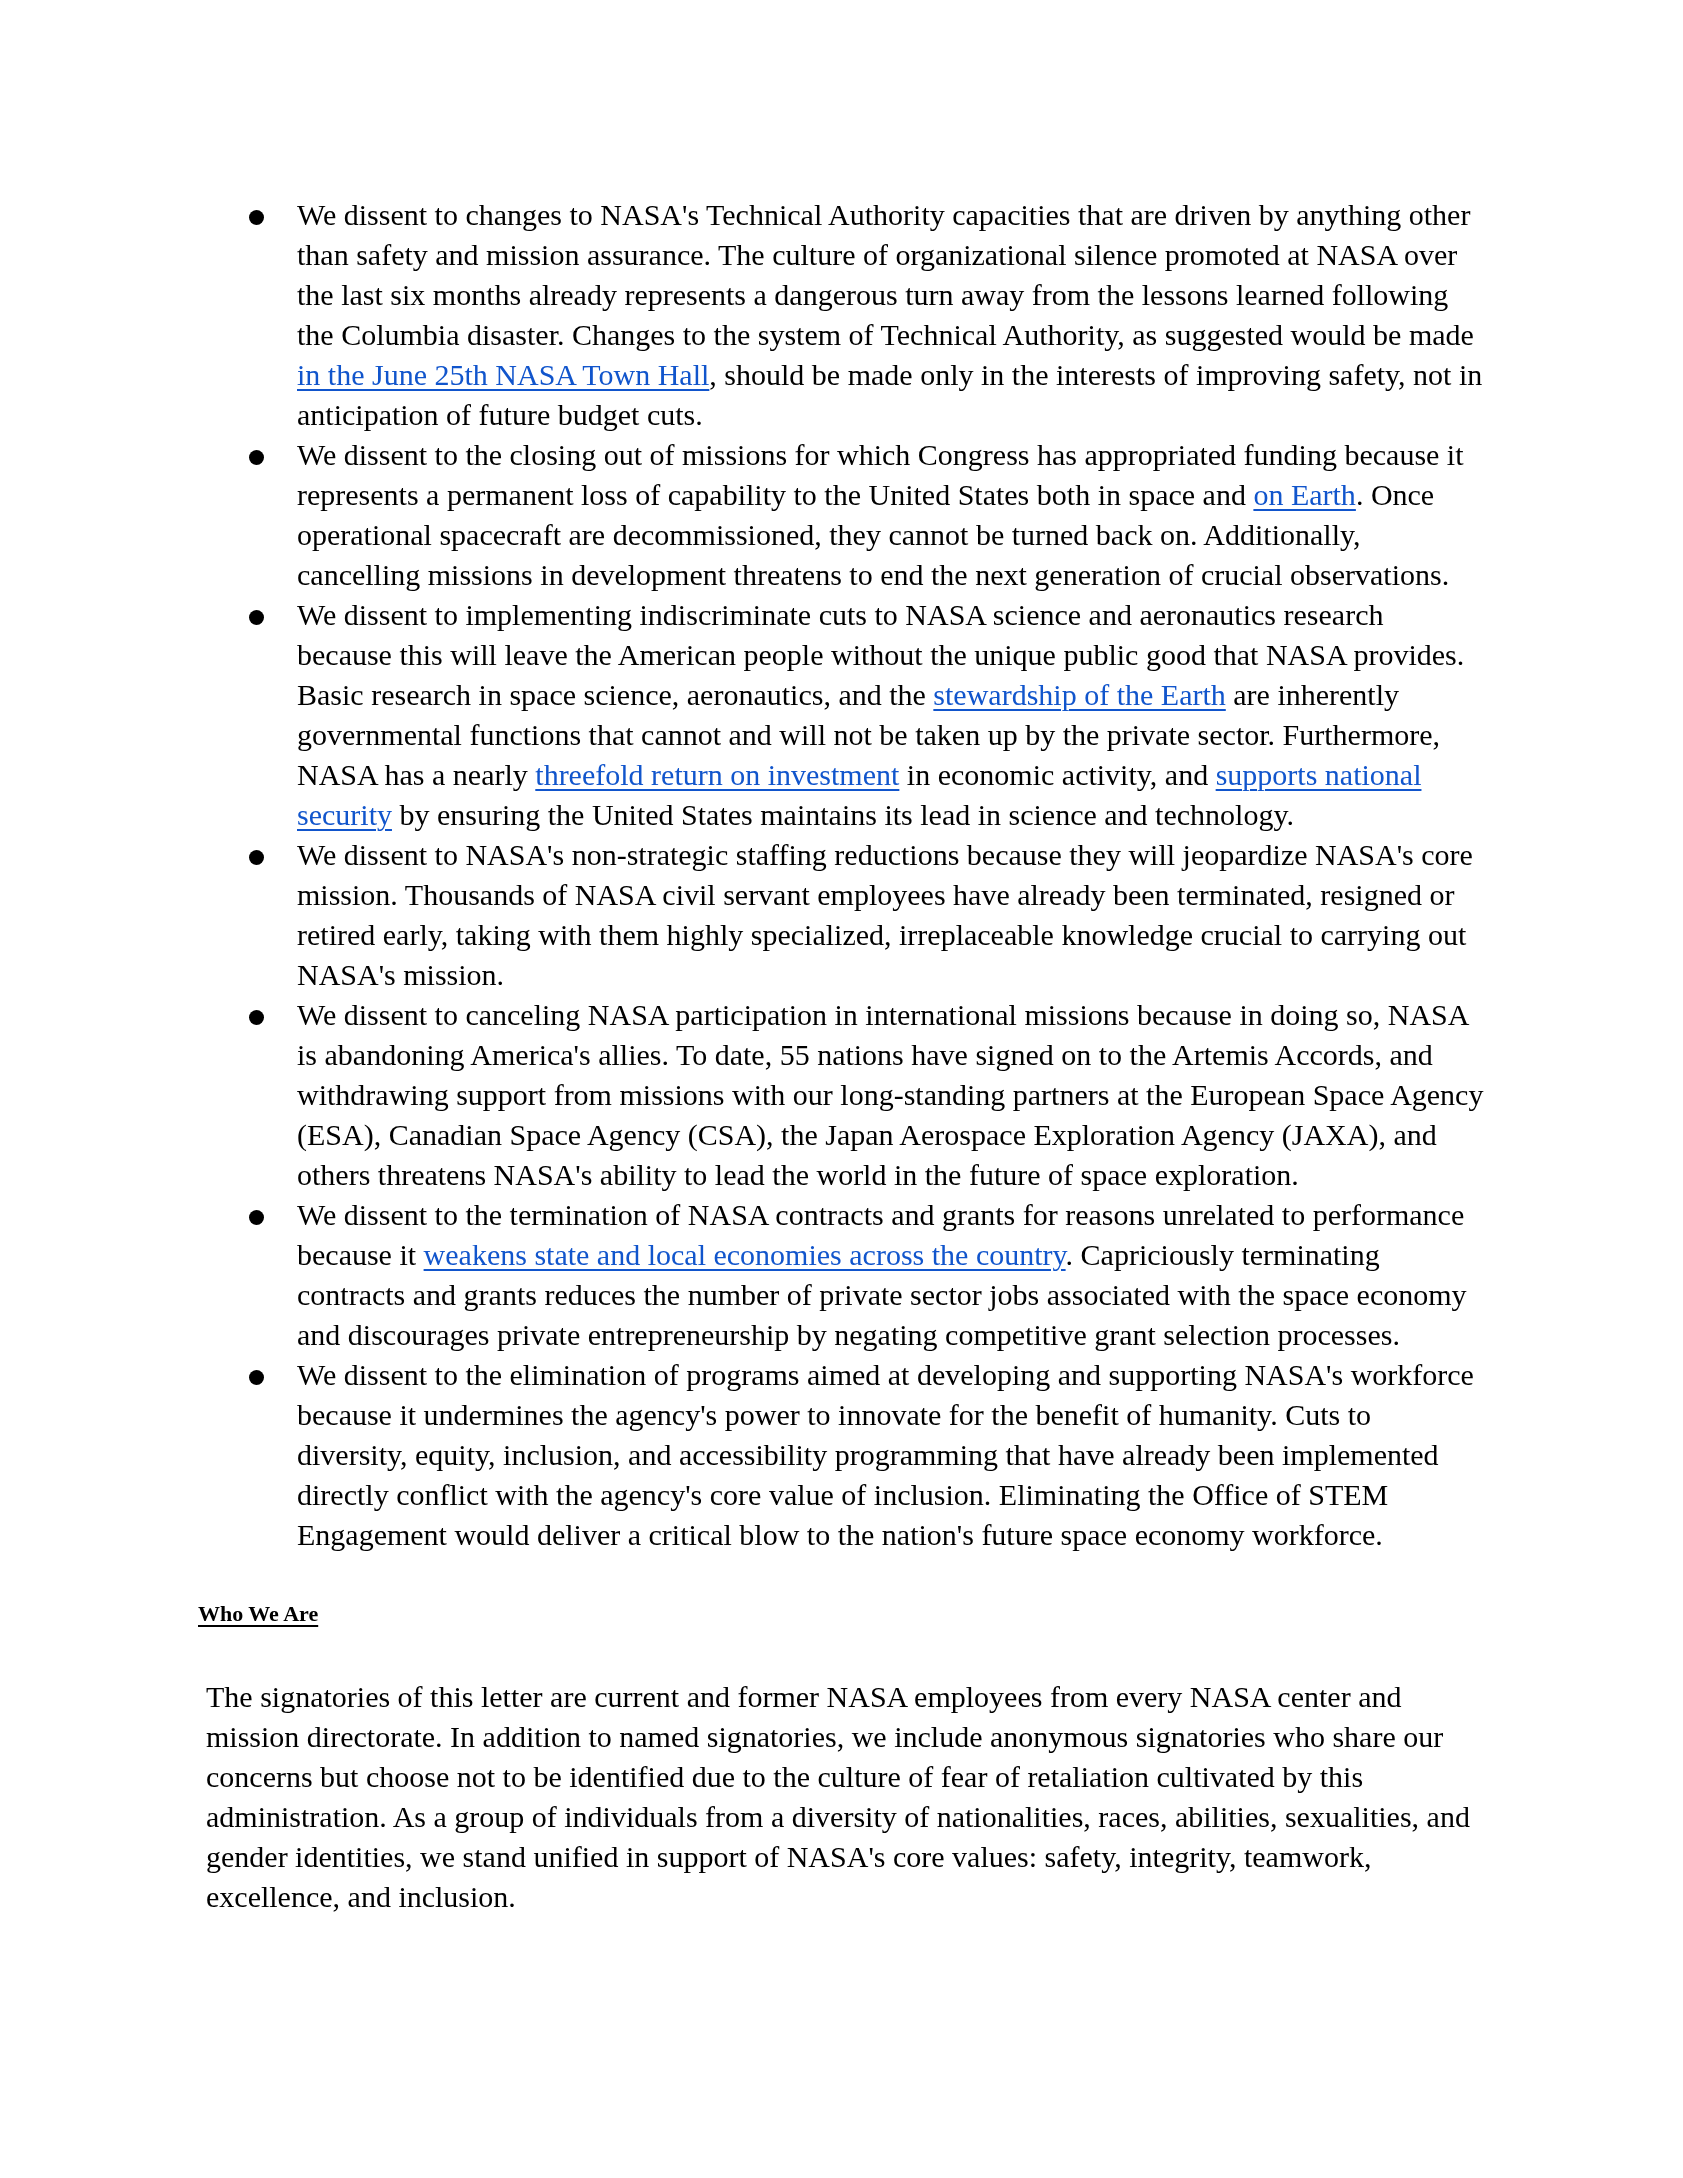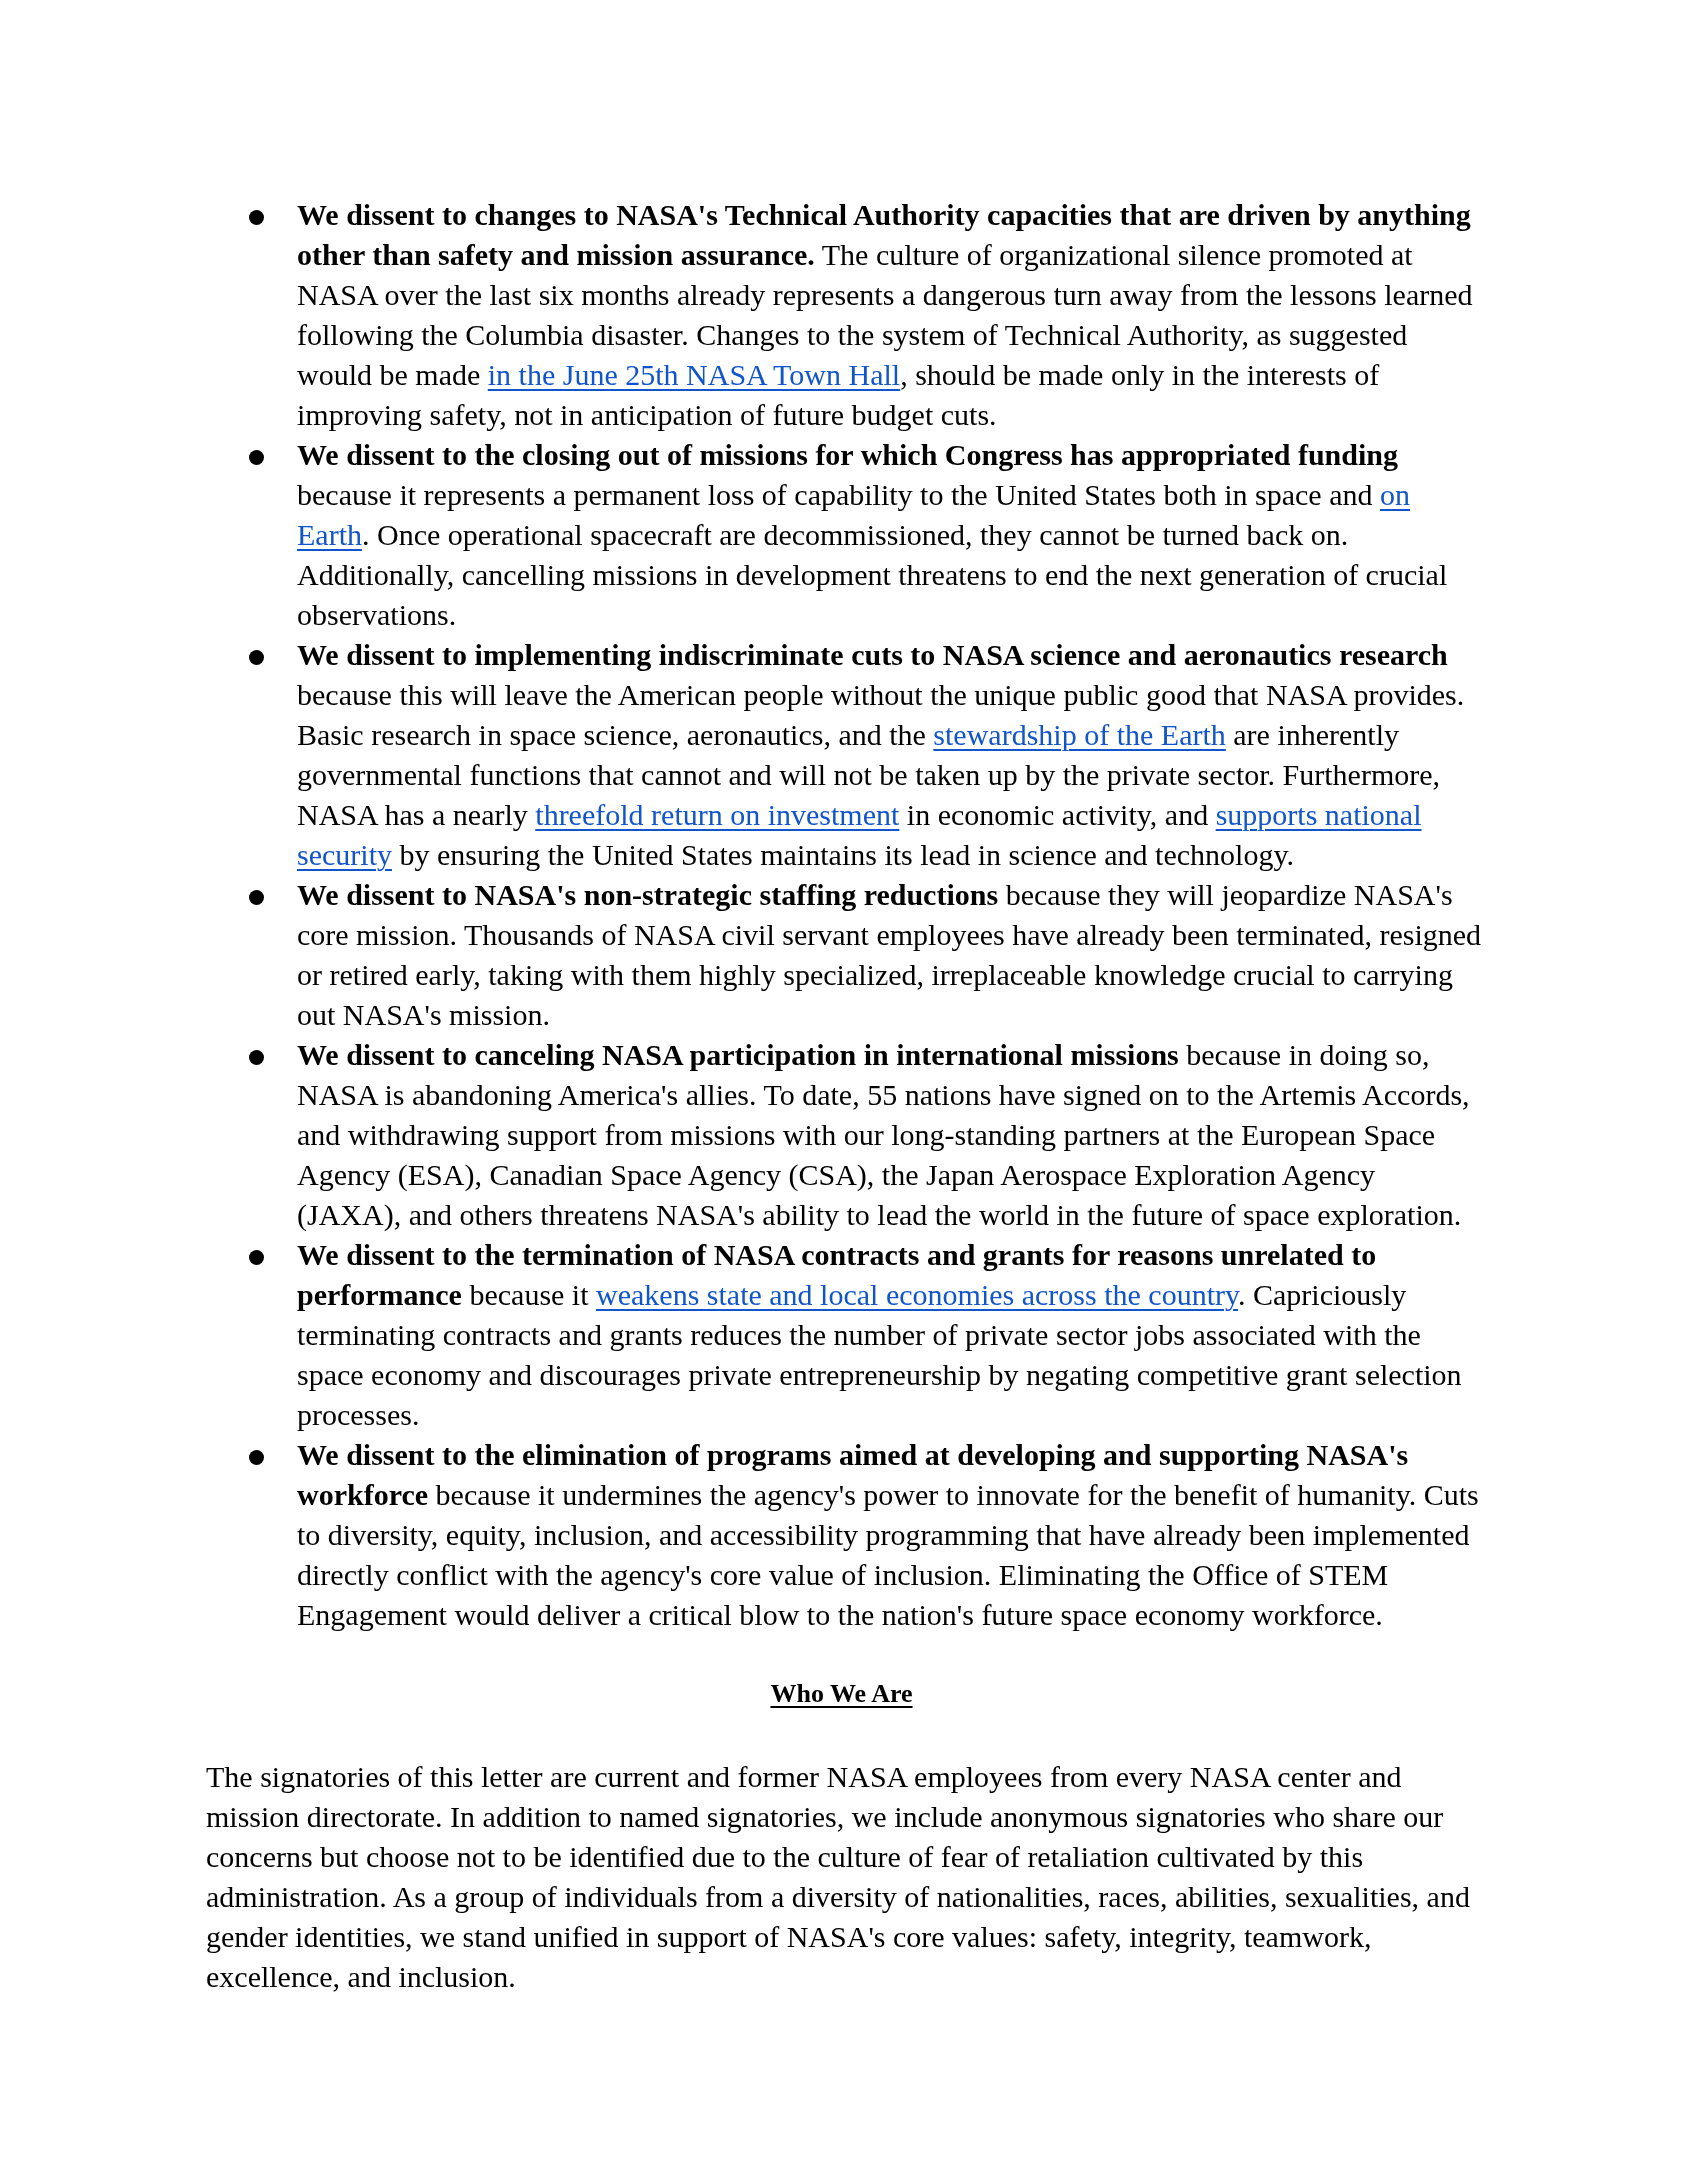--- a/index.html
+++ b/index.html
@@ -35,41 +35,40 @@
     }
     .bullet {
       position: absolute;
       left: 51px;
       top: 15px;
       width: 15px;
       height: 15px;
       border-radius: 50%;
       background: #000;
     }
-    b { font-weight: bold; }
+    b { font-weight: normal; }
     a.link {
       color: #1155cc;
       text-decoration: underline;
       text-decoration-thickness: 2px;
       text-underline-offset: 4px;
       cursor: pointer;
       margin-top: 46px;
     }
     .spacer { height: 40px; }
     h2.section-heading {
       margin: 0;
-      font-size: 26px;
+      font-size: 22px;
       line-height: 34px;
       font-weight: bold;
       text-decoration: underline;
       text-decoration-thickness: 2px;
       text-underline-offset: 4px;
       padding-top: 2px;
       padding-bottom: 4px;
-      text-align: center;
     }
     p.body-paragraph {
       margin: 8px;
       padding-top: 34px;
     }
   </style>
 </head>
 <body>
 
 <div class="page">

